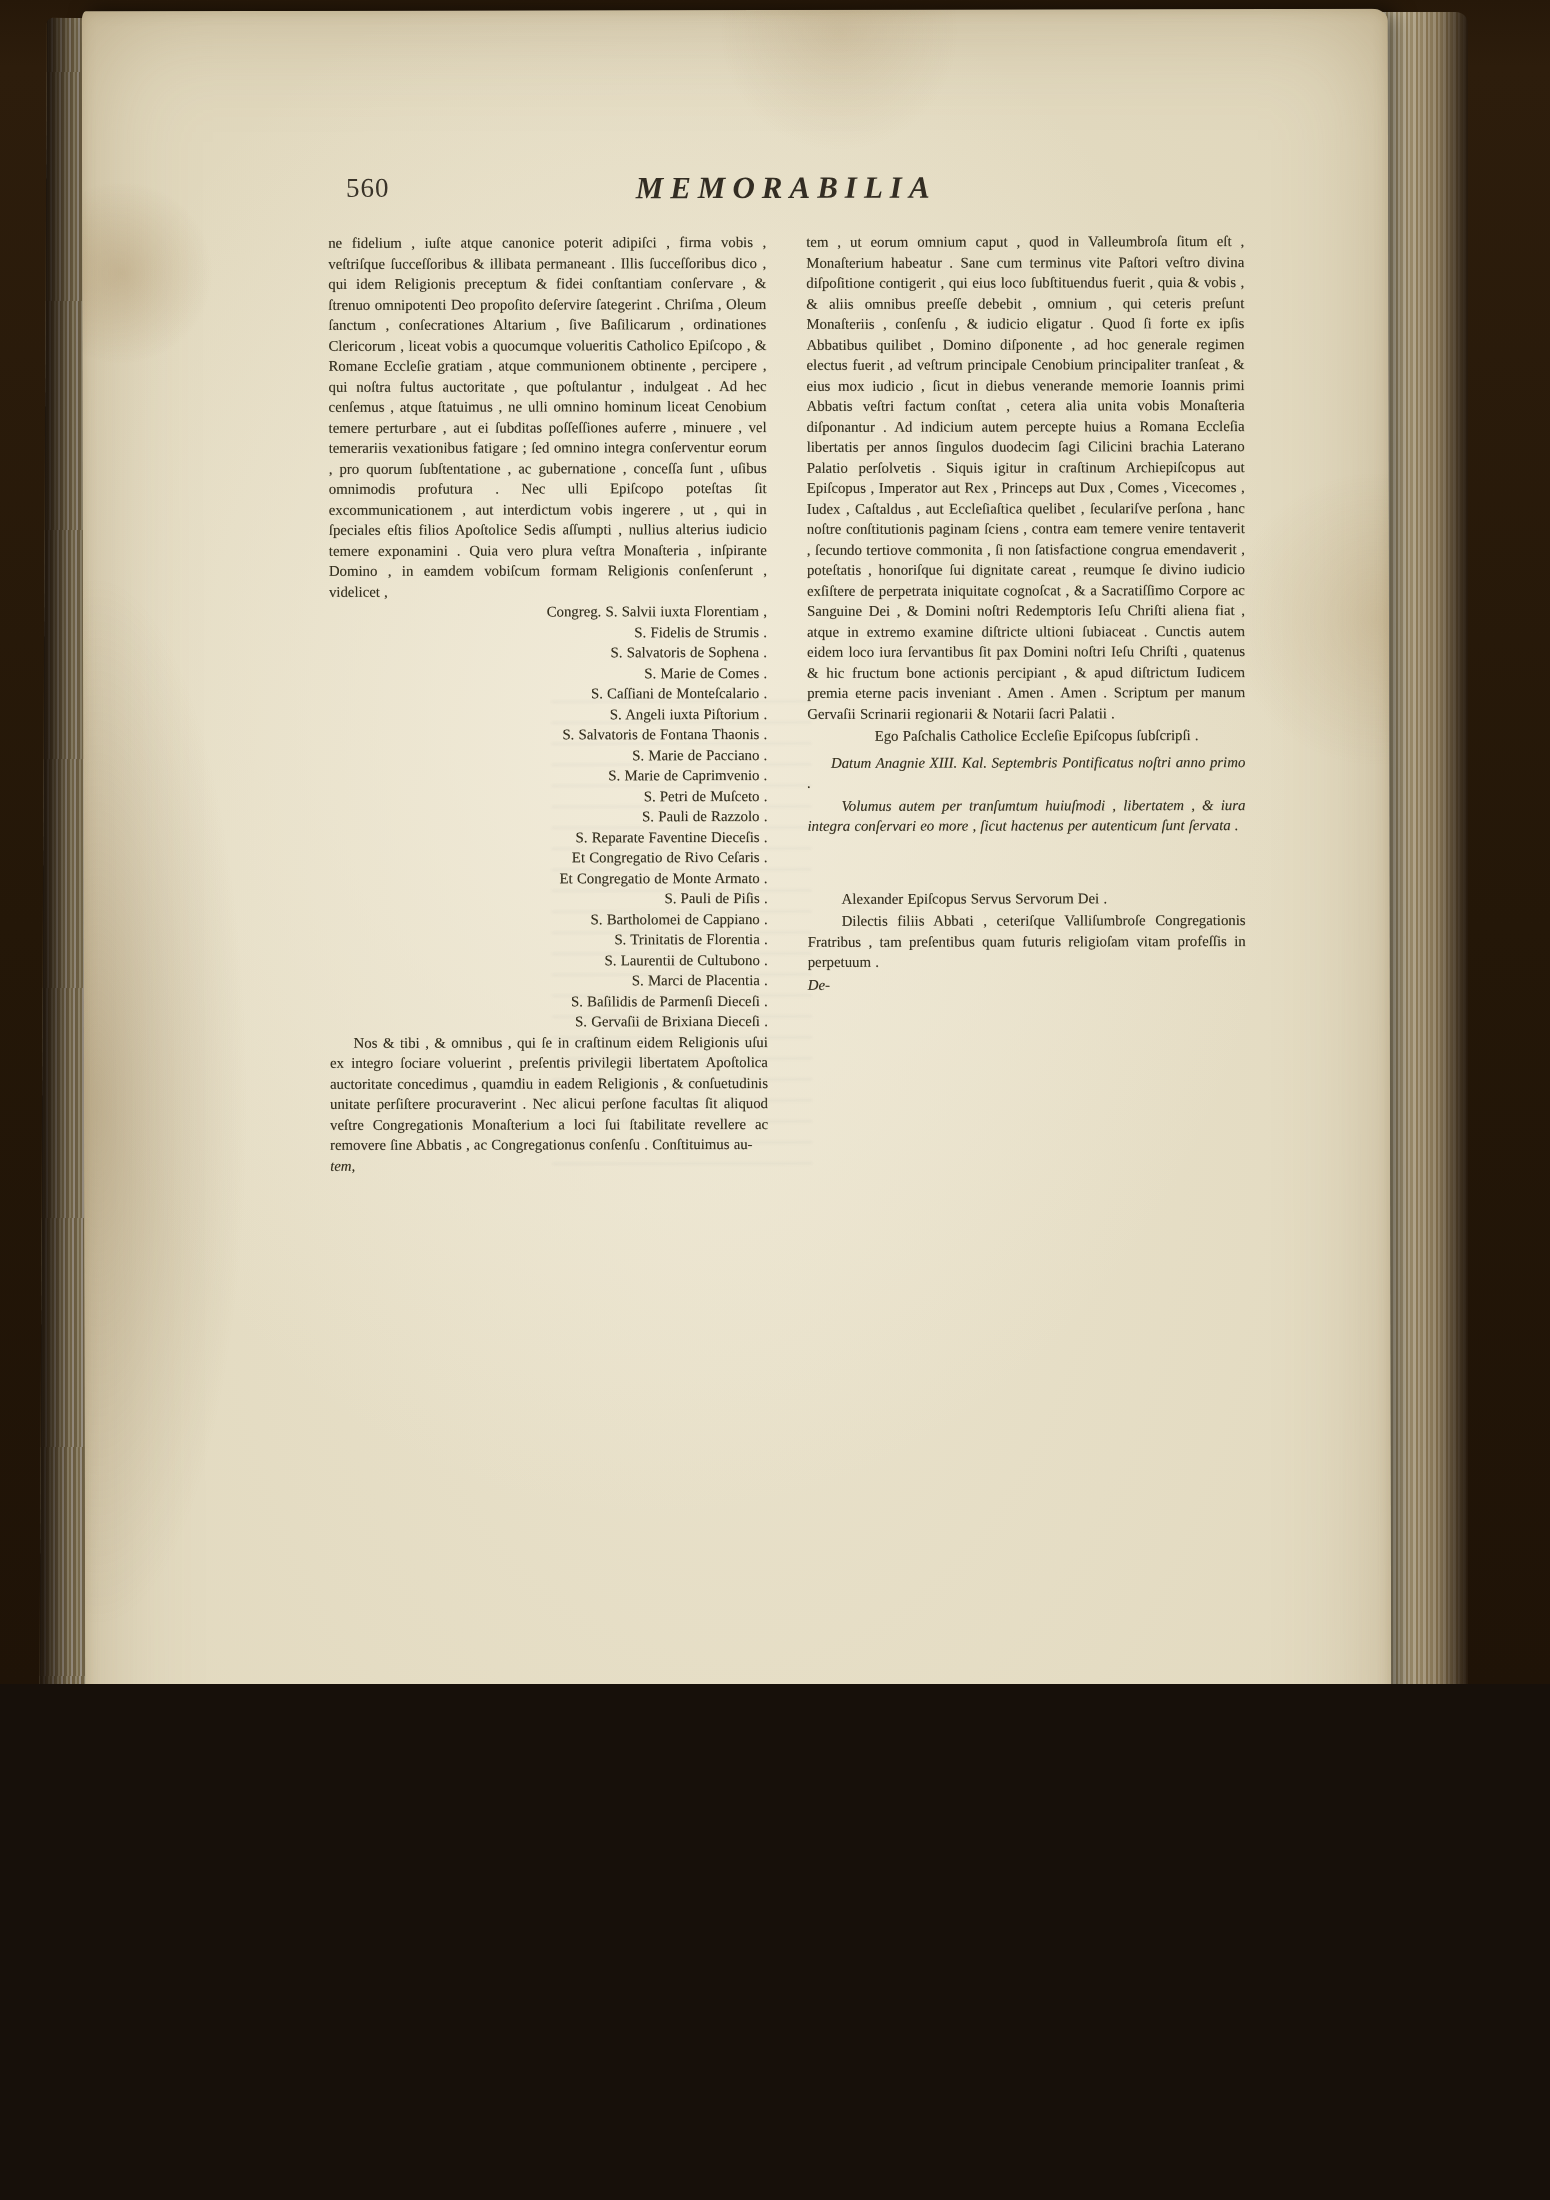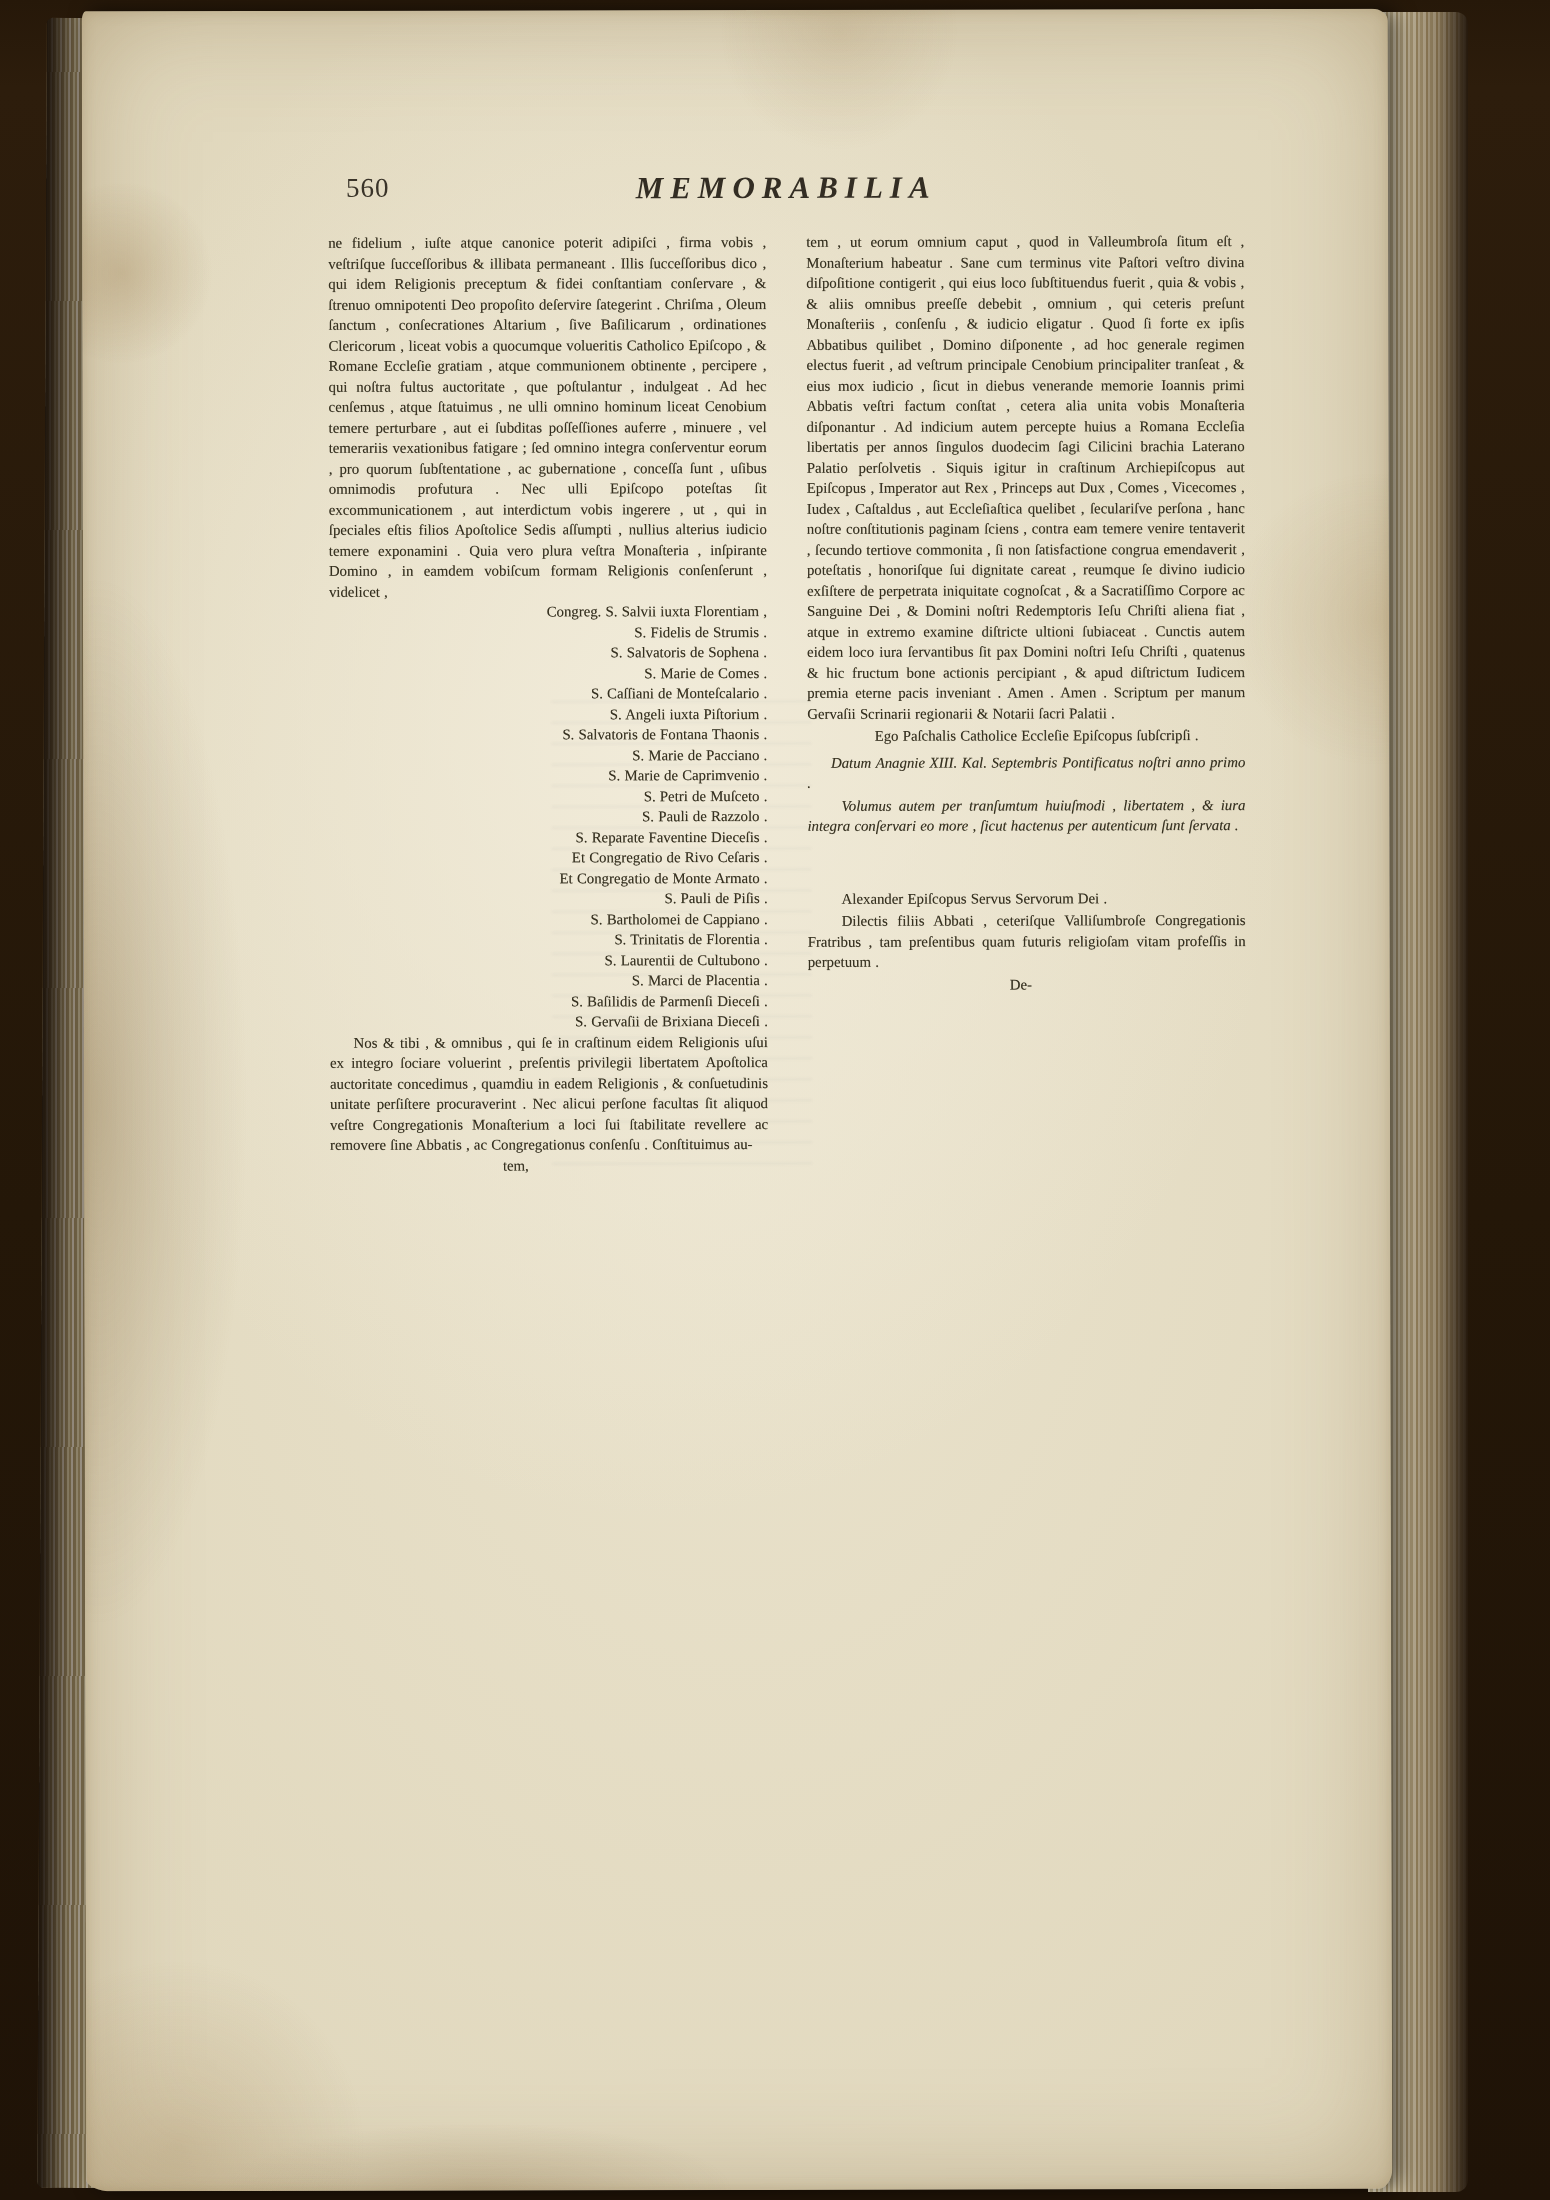--- a/index.html
+++ b/index.html
@@ -1,16 +1,16 @@
 <!DOCTYPE html>
 <html><head>
 <meta charset="utf-8">
 <style>
   html,body{margin:0;padding:0;background:#17100a;}
-  .scene{position:relative;width:1550px;height:2200px;overflow:hidden;
+  .scene{position:relative;width:1550px;height:1684px;overflow:hidden;
     background:linear-gradient(180deg,#261809 0%,#2d1d0c 4%,#241708 55%,#1f1307 100%);
     font-family:"Liberation Serif",serif;}
 
   
   .edges-left{position:absolute;left:42px;top:18px;width:80px;height:2170px;
     background:
       linear-gradient(90deg, rgba(22,13,5,.96) 0%, rgba(22,13,5,.45) 34%, rgba(22,13,5,0) 100%),
       repeating-linear-gradient(90deg,#d9cda9 0 2px,#b3a277 2px 4px,#e8decb 4px 6px,#a6946b 6px 9px);
     transform:rotate(.25deg);border-radius:6px 0 0 6px;}
 
@@ -49,21 +49,21 @@
   .title{position:absolute;left:0;right:0;bottom:0;text-align:center;font-style:italic;font-weight:bold;
     font-size:31px;letter-spacing:7px;color:#332d23;}
 
   .columns{display:flex;gap:40px;margin-top:26px;}
   .col{width:438px;font-size:14.8px;line-height:20.5px;text-align:justify;
     text-shadow:0.2px 0.2px 0.3px rgba(58,50,40,.45);word-spacing:0.5px;}
   p{margin:0;}
   .indent{text-indent:1.6em;}
   .indent-lg{text-indent:2.3em;}
   .mon{text-align:right;padding-left:1.2em;text-indent:-1.2em;}
-  .catchword{text-align:center;padding-right:4.5em;margin-top:0;}
+  .catchword{text-align:left;padding-right:4.5em;margin-top:0;font-style:italic;}
   .col-right .catchword{padding-right:0.8em;margin-top:2px;}
   .italic{font-style:italic;}
   .subscription{padding-left:2.9em;text-indent:-1.5em;text-align:center;margin-top:2px;}
   .mt-xs{margin-top:2px;}
   .mt-sm{margin-top:6px;}
   .mt-lg{margin-top:52px;}
 </style>
 </head>
 <body>
 

